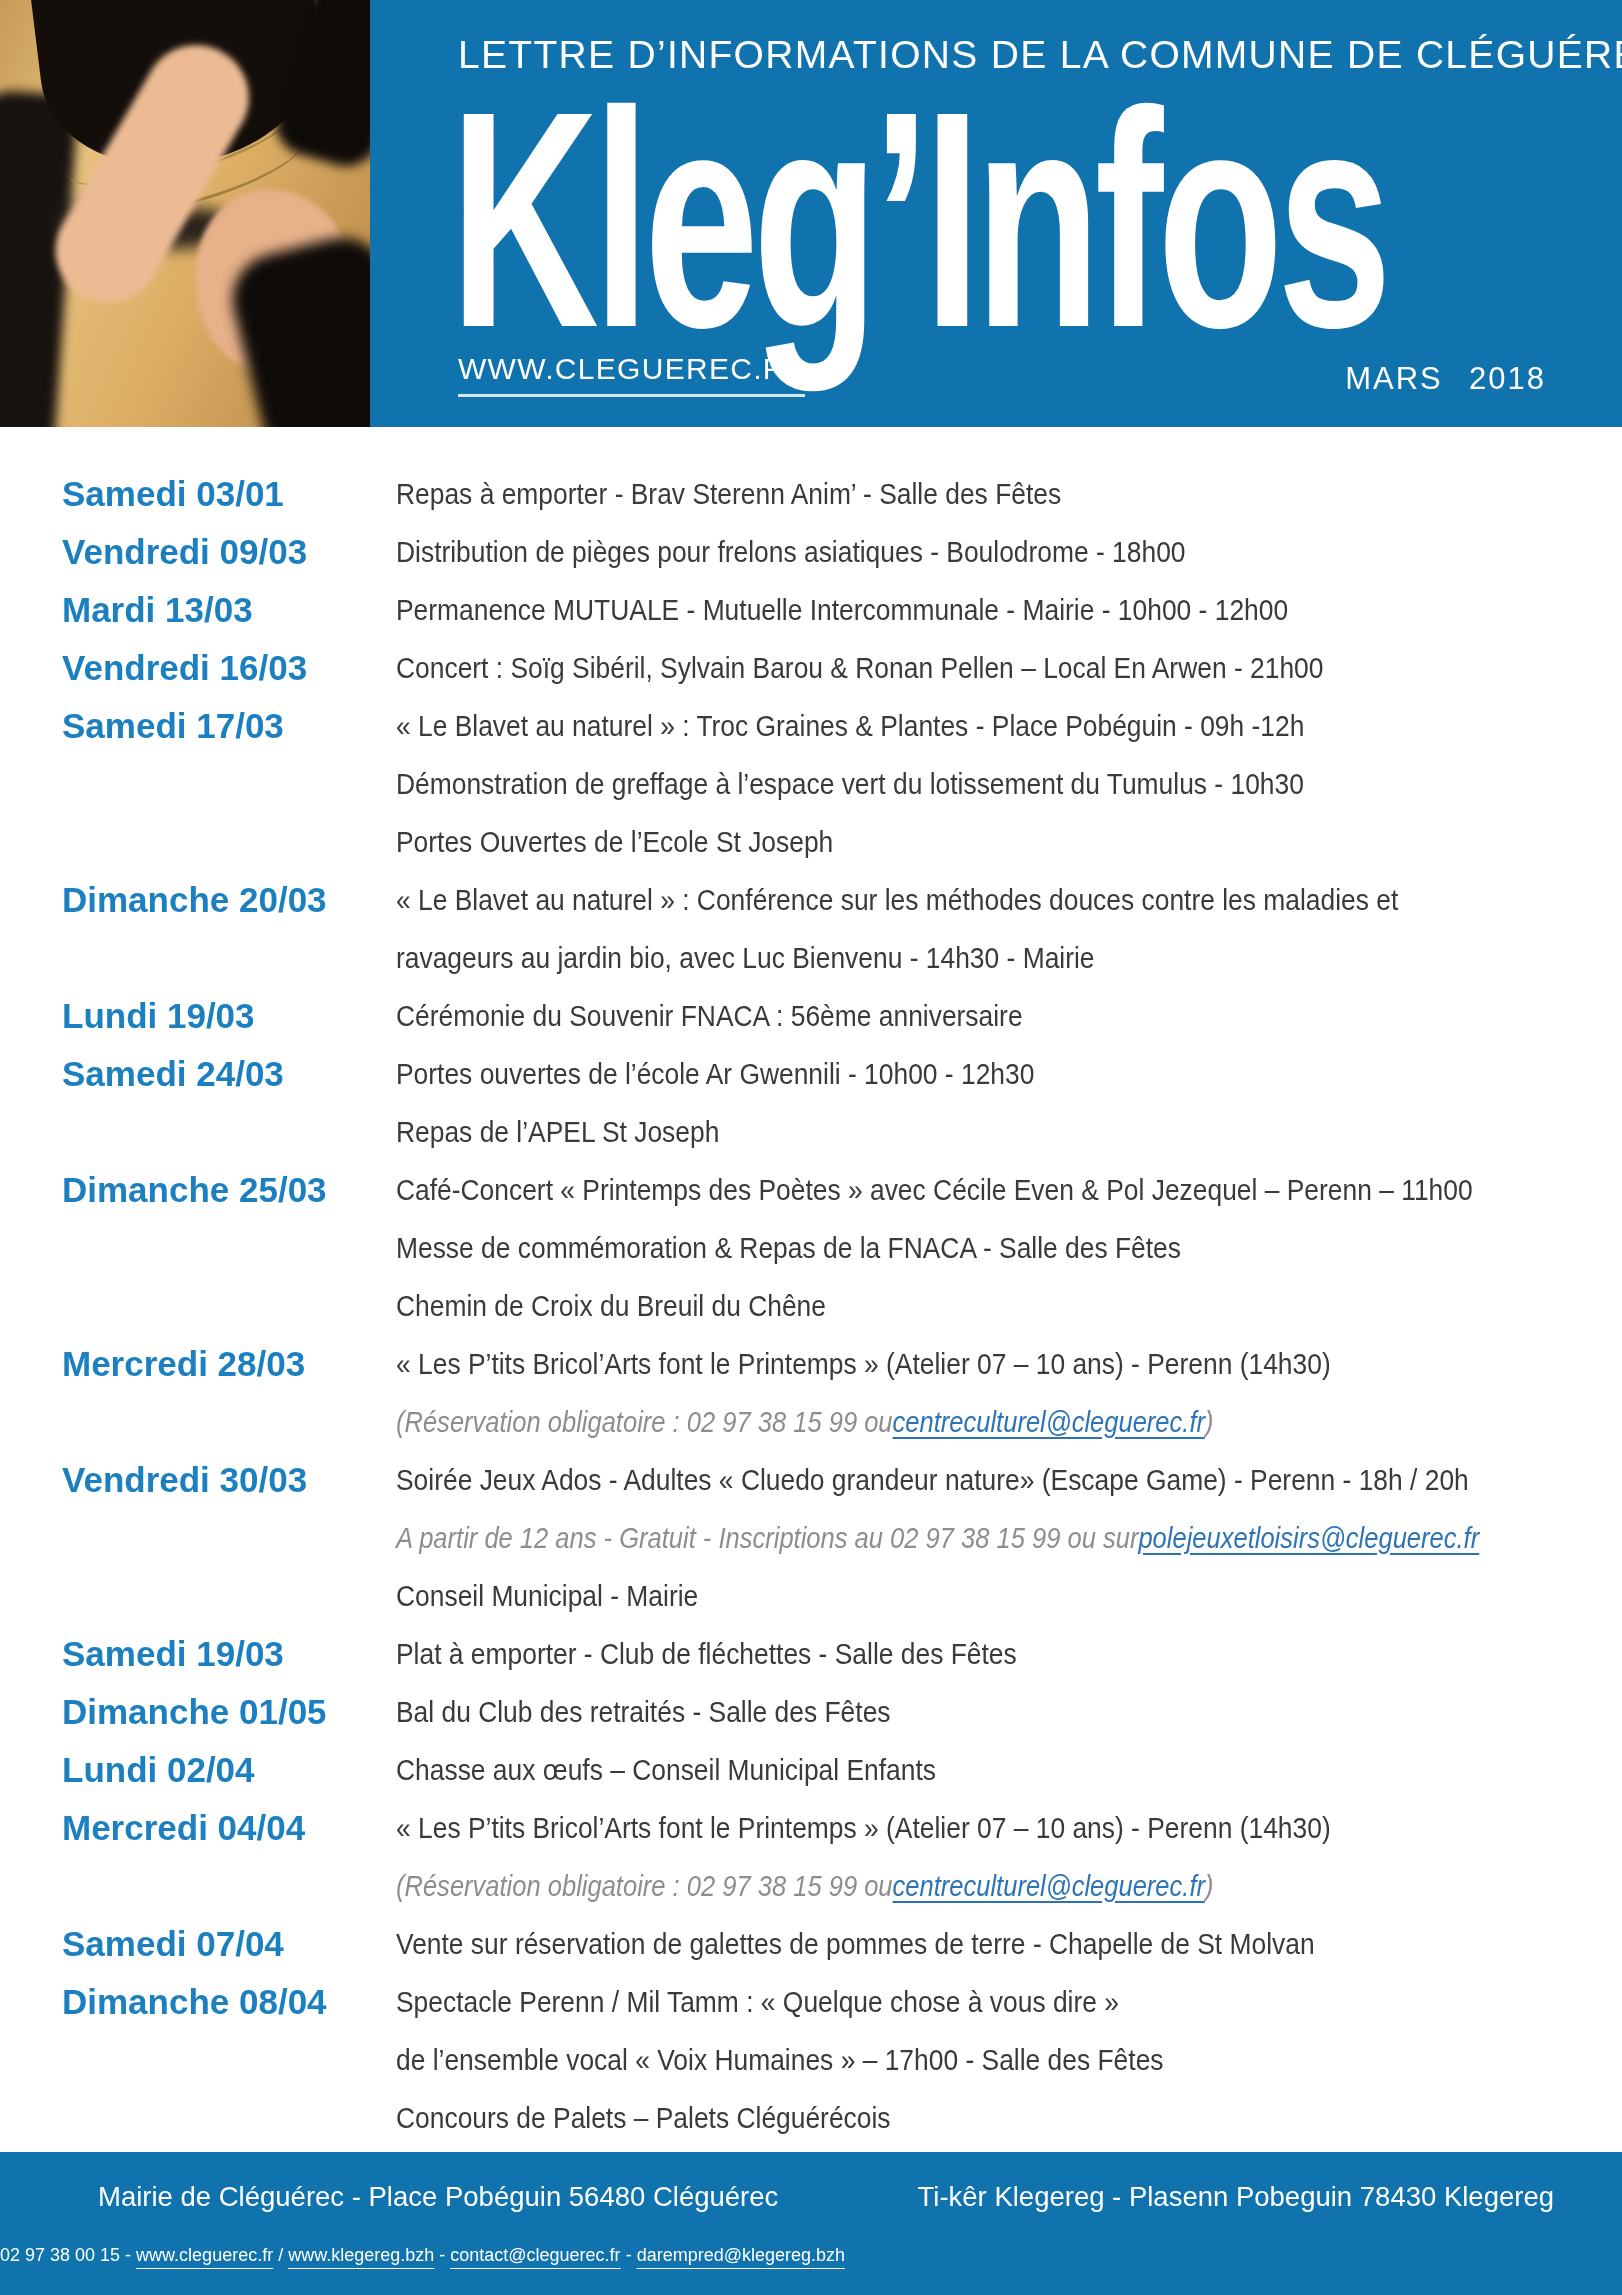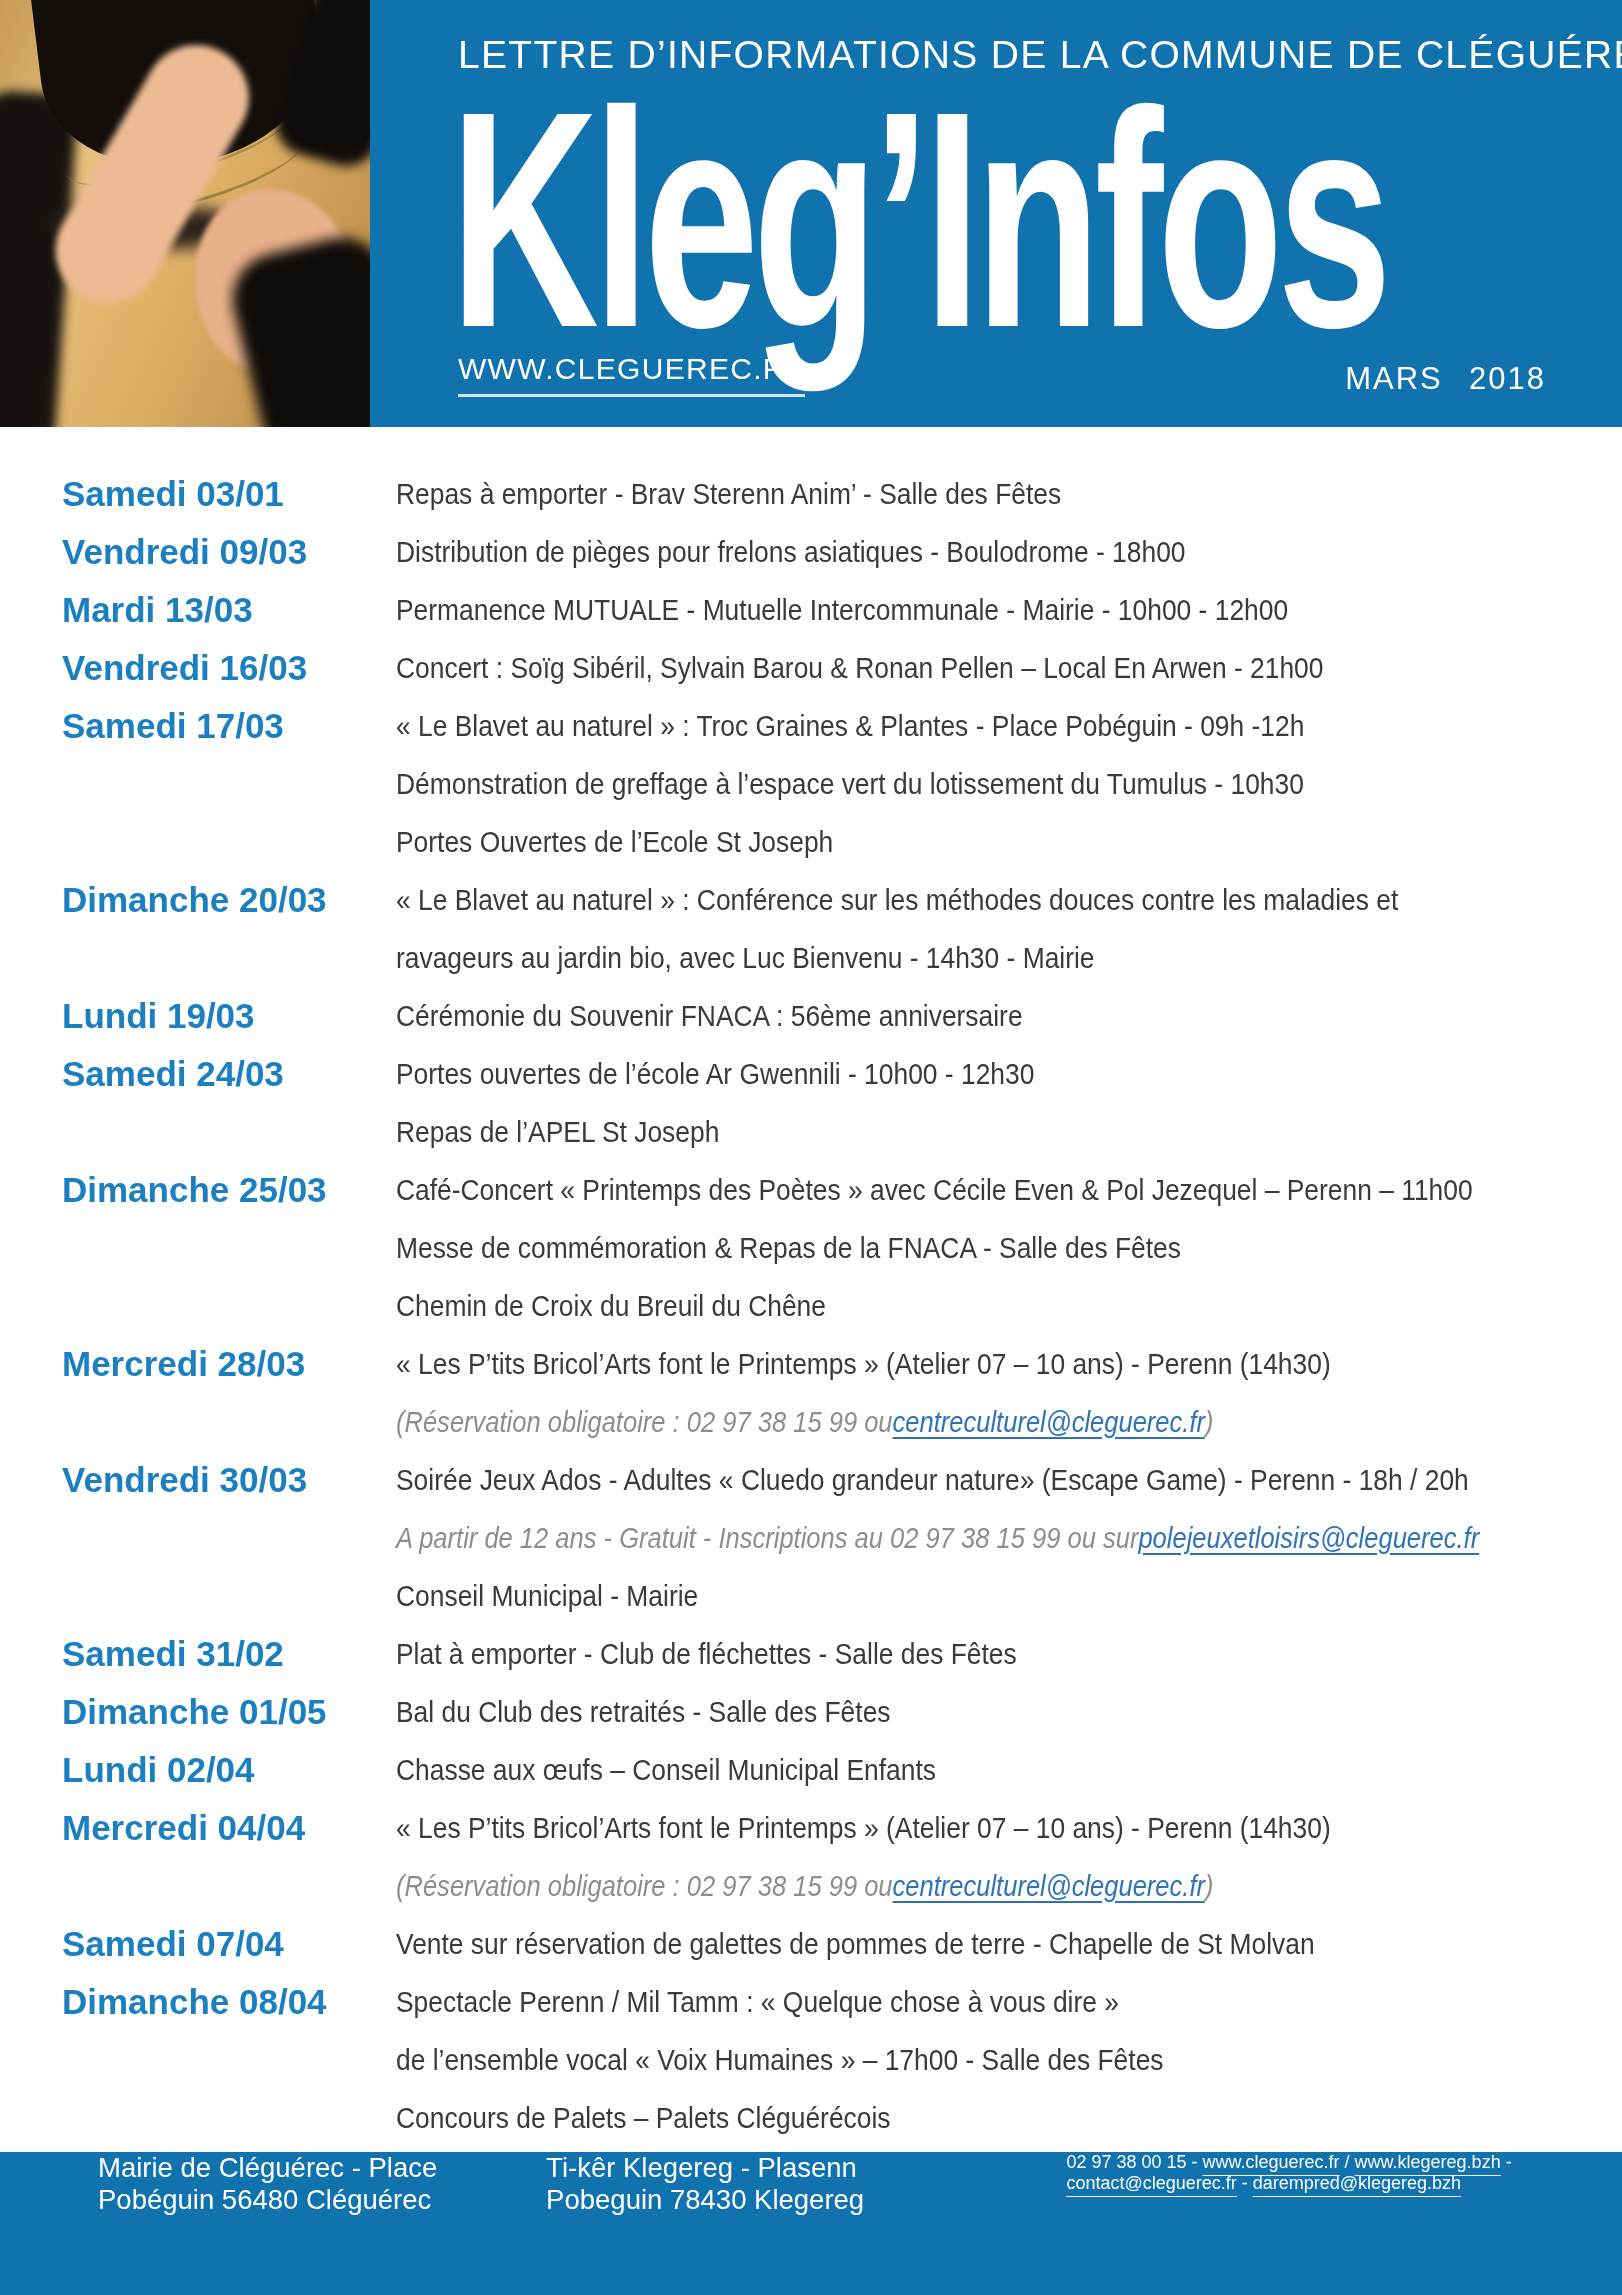--- a/index.html
+++ b/index.html
@@ -50,21 +50,21 @@
   .event-lines{flex:1;min-width:0;}
   .event-line{height:58px;display:flex;align-items:center;font-size:30px;color:#3a3a3a;
               white-space:nowrap;transform:scaleX(.88);transform-origin:left center;}
   .seg-normal{color:#3a3a3a;}
   .seg-note{color:#8d8d8d;font-style:italic;font-size:29px;}
   .seg-link{color:#2e74b5;font-style:italic;font-size:29px;text-decoration:underline;
             text-underline-offset:5.2px;}
 
   
   .footer{position:absolute;left:0;bottom:0;width:100%;height:143px;background:#1173ae;
-          color:#ffffff;display:flex;justify-content:center;gap:32px;}
+          color:#ffffff;display:flex;flex-direction:column;justify-content:center;gap:32px;}
   .footer-line1{display:flex;justify-content:space-between;padding:0 69px 0 98px;
                 font-size:27.5px;}
   .footer-line2{text-align:left;font-size:18px;}
   .footer-link{color:#ffffff;text-decoration:underline;text-underline-offset:6.5px;}
 </style>
 </head>
 <body>
 
 <div class="page">
 
@@ -204,21 +204,21 @@
           <div class="event-line">
             <span class="seg-note">A partir de 12 ans - Gratuit - Inscriptions au 02 97 38 15 99 ou sur </span>
             <a class="seg-link" href="#">polejeuxetloisirs@cleguerec.fr</a>
           </div>
           <div class="event-line">
             <span class="seg-normal">Conseil Municipal - Mairie</span>
           </div>
         </div>
       </div>
       <div class="event-row">
-        <div class="event-date">Samedi 31/02</div>
+        <div class="event-date">Samedi 19/03</div>
         <div class="event-lines">
           <div class="event-line">
             <span class="seg-normal">Plat à emporter - Club de fléchettes - Salle des Fêtes</span>
           </div>
         </div>
       </div>
       <div class="event-row">
         <div class="event-date">Dimanche 01/05</div>
         <div class="event-lines">
           <div class="event-line">

